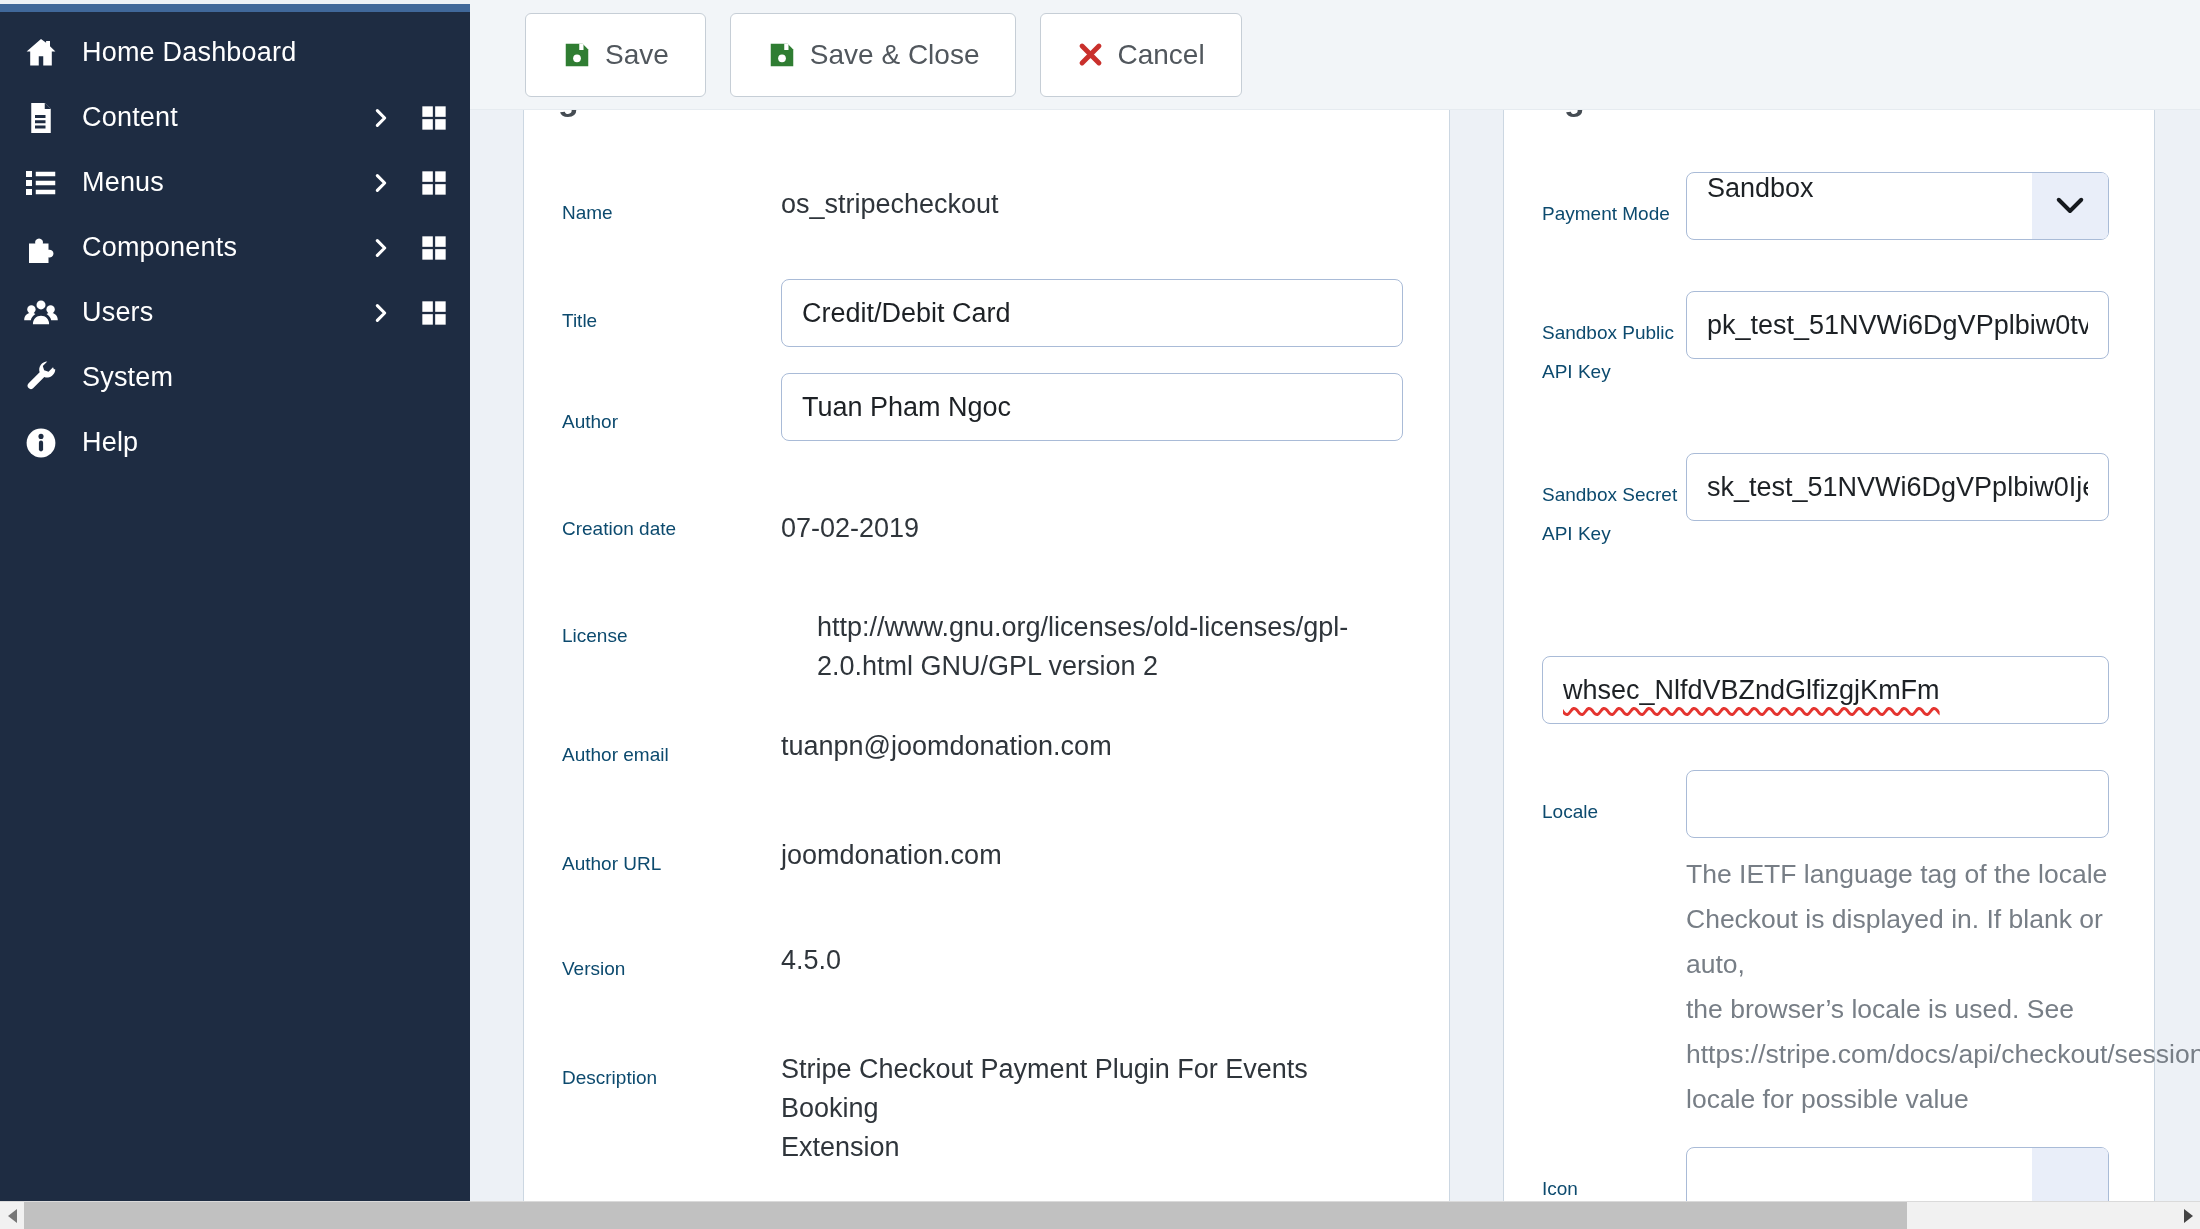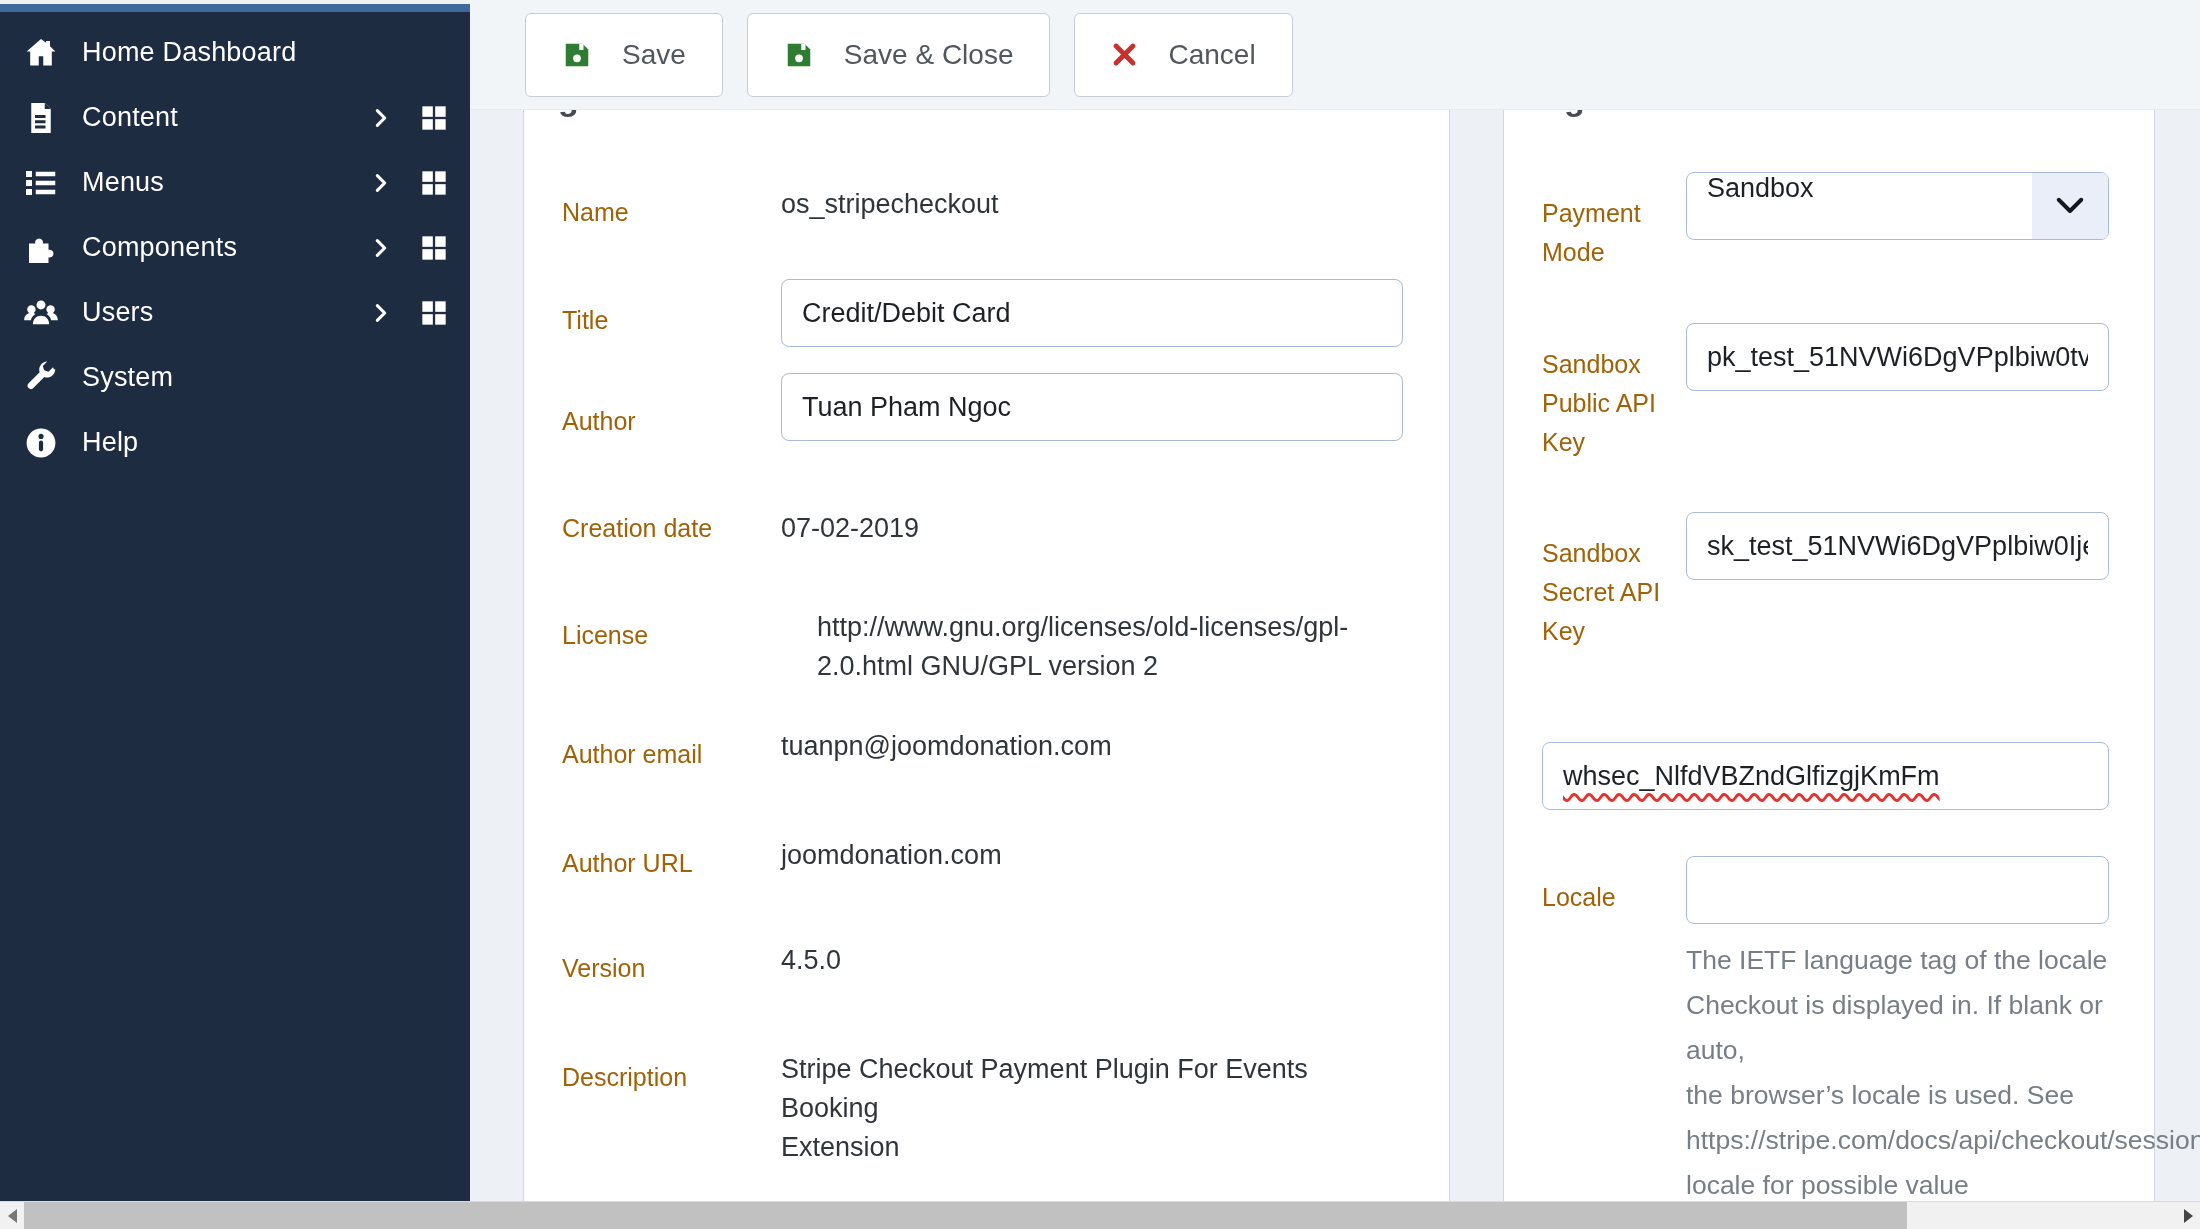--- a/index.html
+++ b/index.html
@@ -15,37 +15,37 @@
   .nav-icon{width:42px;height:42px;margin-right:20px;display:flex;align-items:center;justify-content:center;flex:none;}
   .nav-icon svg{width:36px;height:36px;}
   .nav-label{font-size:27px;flex:1;letter-spacing:.2px;}
   .nav-extras{display:flex;align-items:center;gap:28px;}
   .nav-extras svg{display:block;}
 
   
   .toolbar{position:absolute;left:470px;top:0;right:0;height:110px;background:#f2f5f8;
            border-bottom:1px solid #e6ebf0;z-index:20;display:flex;align-items:center;
            padding-left:55px;gap:24px;box-sizing:border-box;}
-  .btn{display:inline-flex;align-items:center;gap:30px;background:#fff;border:1px solid #c6ced6;
+  .btn{display:inline-flex;align-items:center;gap:13px;background:#fff;border:1px solid #c6ced6;
        border-radius:6px;height:84px;padding:0 36px;font-size:28px;color:#51575d;cursor:pointer;}
   .btn svg{display:block;}
 
   
   .panel{position:absolute;top:28px;background:#fff;border:1px solid #ccd7e2;z-index:10;box-sizing:border-box;}
   .panel-left{left:523px;width:927px;height:1380px;}
   .panel-right{left:1503px;width:652px;height:1380px;}
   .legend-clip{position:absolute;top:80px;height:9px;overflow:hidden;}
   .legend-clip span{display:block;font-size:34px;line-height:40px;font-weight:700;color:#454c53;margin-top:-31px;}
   .panel-left .legend-clip{left:34px;}
   .panel-right .legend-clip{left:60px;}
 
   .rows-left{padding:142px 46px 0 38px;}
   .rows-right{padding:143px 45px 0 38px;}
   .row{display:flex;align-items:flex-start;}
-  .lbl{flex:none;font-size:25px;line-height:39px;color:#a16207;padding-top:22px;}
+  .lbl{flex:none;font-size:19px;line-height:39px;color:#0c4a6e;padding-top:22px;}
   .rows-left .lbl{width:219px;}
   .rows-right .lbl{width:144px;}
   .fld{flex:1;min-width:0;}
 
   .text-val{font-size:27px;line-height:39px;color:#2f353b;padding-top:14px;white-space:pre-line;}
 
   .inp{width:100%;height:68px;border:1.5px solid #a9bbd7;border-radius:8px;font-size:27px;
        color:#1d2125;padding:0 20px;background:#fff;box-sizing:border-box;outline:none;
        font-family:Liberation Sans, sans-serif;}
   .inp-div{display:flex;align-items:center;overflow:hidden;white-space:nowrap;}

